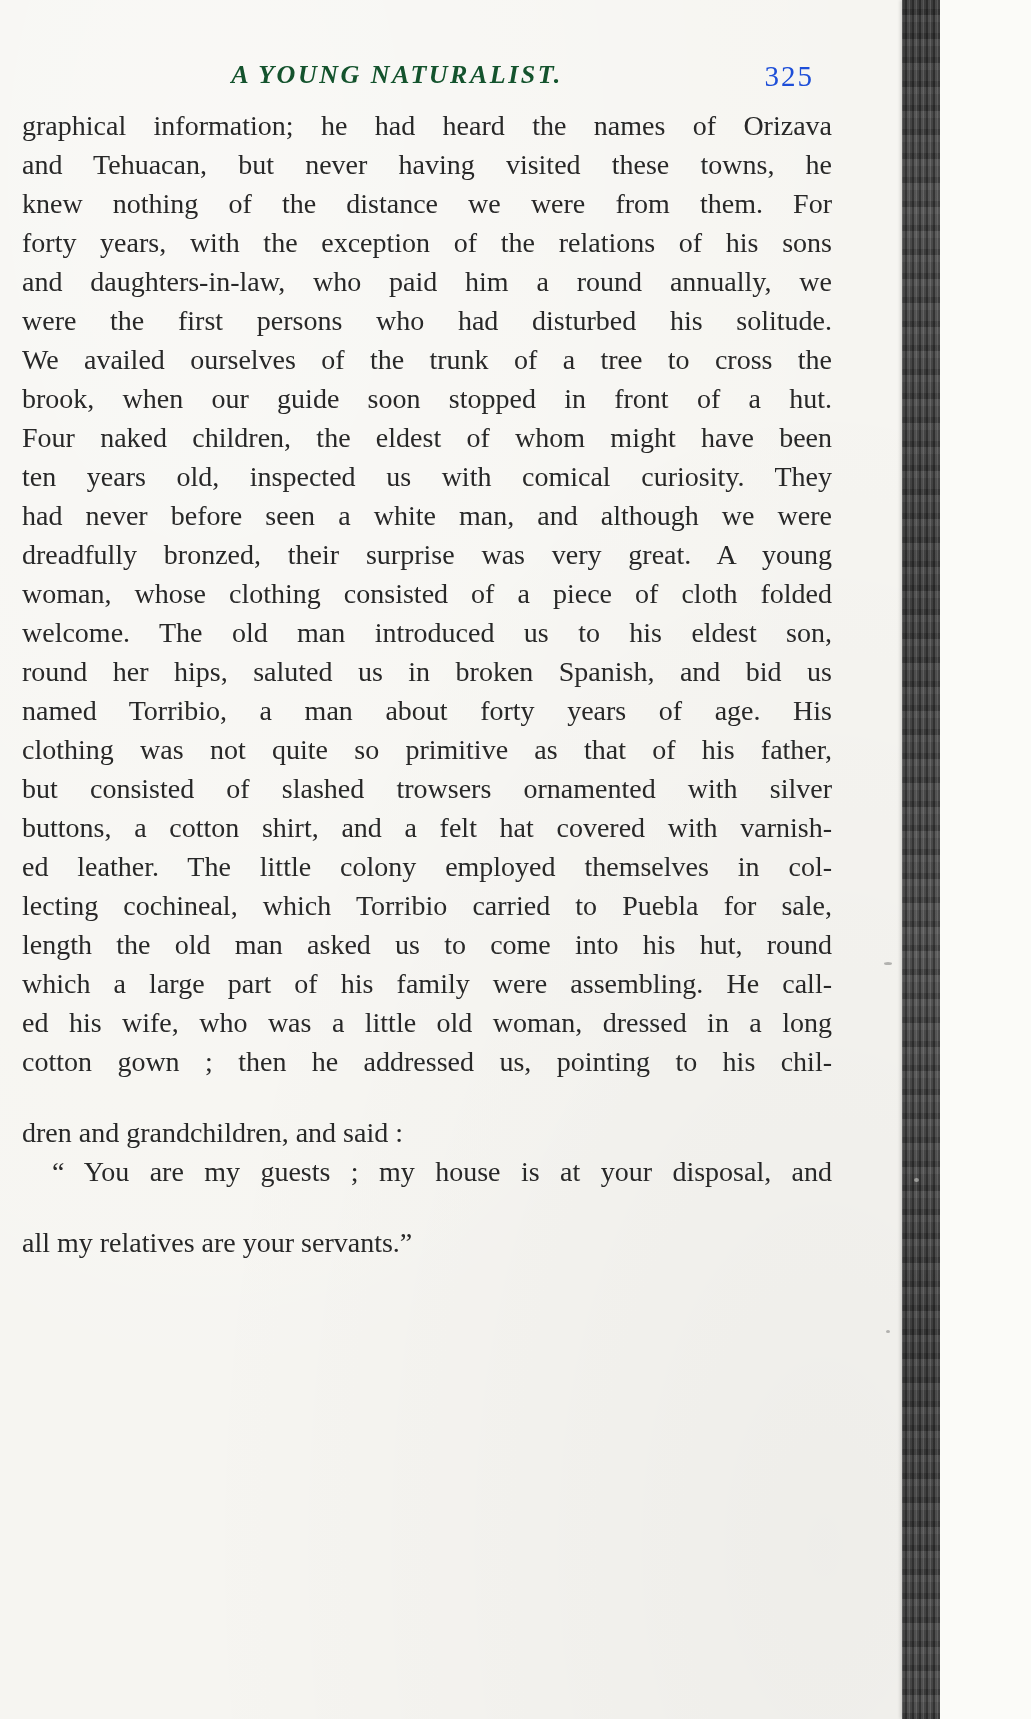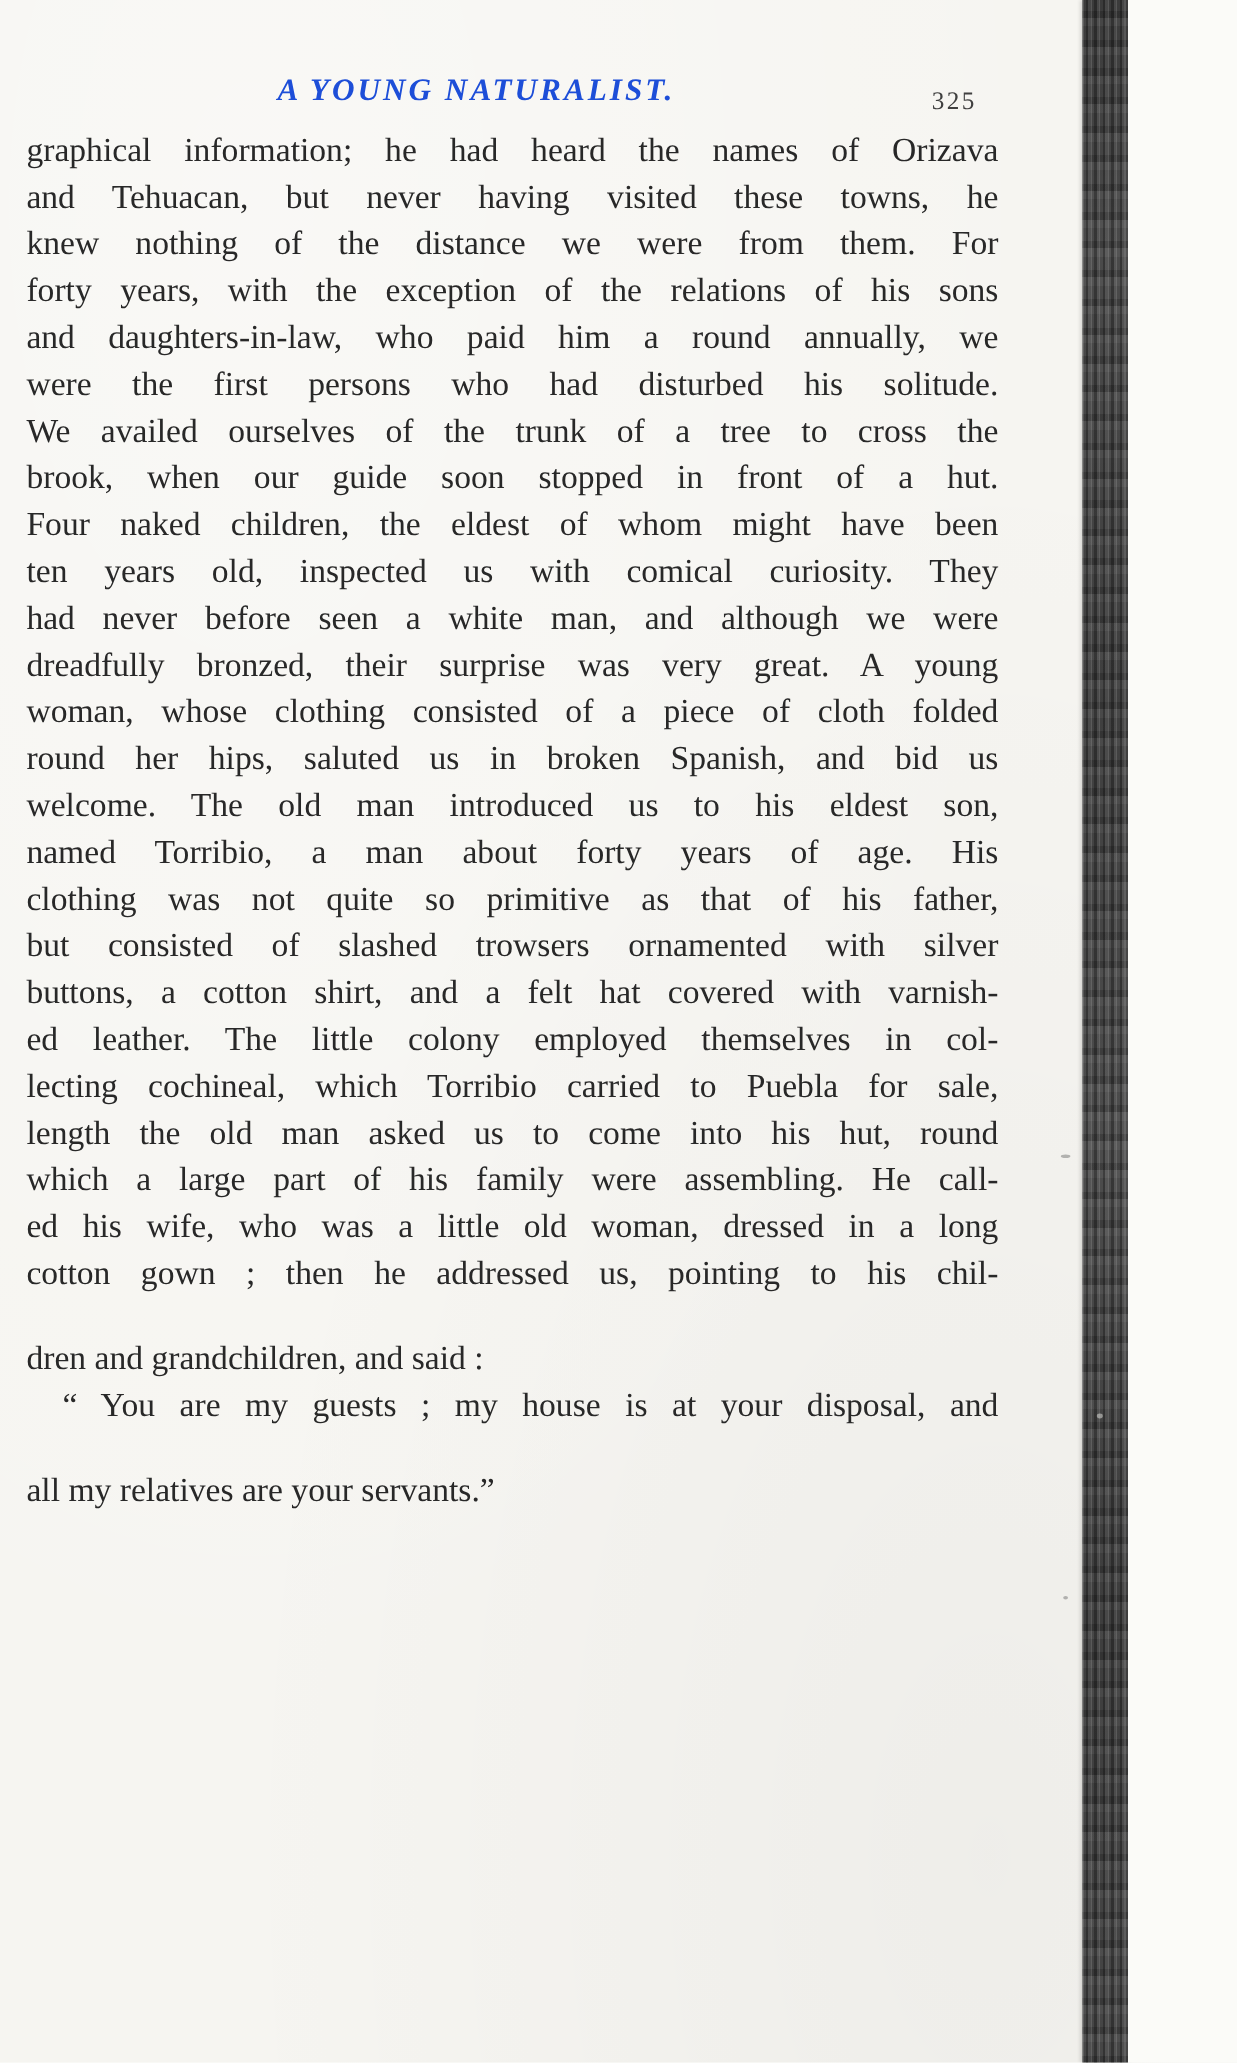--- a/index.html
+++ b/index.html
@@ -37,30 +37,30 @@
   .running-title {
     position: absolute;
     left: 0;
     right: 60px;
     top: 4px;
     text-align: center;
     font-style: italic;
     font-weight: bold;
     font-size: 26px;
     letter-spacing: 2.5px;
-    color: #1d4ed8;
+    color: #14532d;
   }
 
   .page-number {
     position: absolute;
     right: 18px;
-    top: 16px;
-    font-size: 21px;
+    top: 4px;
+    font-size: 29px;
     letter-spacing: 2px;
-    color: #404040;
+    color: #1d4ed8;
   }
 
   .text-column {
     position: absolute;
     top: 106px;
     left: 22px;
     width: 810px;
     font-size: 28px;
     line-height: 39px;
     text-rendering: optimizeLegibility;
@@ -150,22 +150,22 @@
         <div class="text-line">forty years, with the exception of the relations of his sons</div>
         <div class="text-line">and daughters-in-law, who paid him a round annually, we</div>
         <div class="text-line">were the first persons who had disturbed his solitude.</div>
         <div class="text-line">We availed ourselves of the trunk of a tree to cross the</div>
         <div class="text-line">brook, when our guide soon stopped in front of a hut.</div>
         <div class="text-line">Four naked children, the eldest of whom might have been</div>
         <div class="text-line">ten years old, inspected us with comical curiosity.  They</div>
         <div class="text-line">had never before seen a white man, and although we were</div>
         <div class="text-line">dreadfully bronzed, their surprise was very great.  A young</div>
         <div class="text-line">woman, whose clothing consisted of a piece of cloth folded</div>
+        <div class="text-line">welcome.  The old man introduced us to his eldest son,</div>
         <div class="text-line">round her hips, saluted us in broken Spanish, and bid us</div>
-        <div class="text-line">welcome.  The old man introduced us to his eldest son,</div>
         <div class="text-line">named Torribio, a man about forty years of age.  His</div>
         <div class="text-line">clothing was not quite so primitive as that of his father,</div>
         <div class="text-line">but consisted of slashed trowsers ornamented with silver</div>
         <div class="text-line">buttons, a cotton shirt, and a felt hat covered with varnish-</div>
         <div class="text-line">ed leather.  The little colony employed themselves in col-</div>
         <div class="text-line">lecting cochineal, which Torribio carried to Puebla for sale,</div>
         <div class="text-line">length the old man asked us to come into his hut, round</div>
         <div class="text-line">which a large part of his family were assembling.  He call-</div>
         <div class="text-line">ed his wife, who was a little old woman, dressed in a long</div>
         <div class="text-line">cotton gown ; then he addressed us, pointing to his chil-</div>

